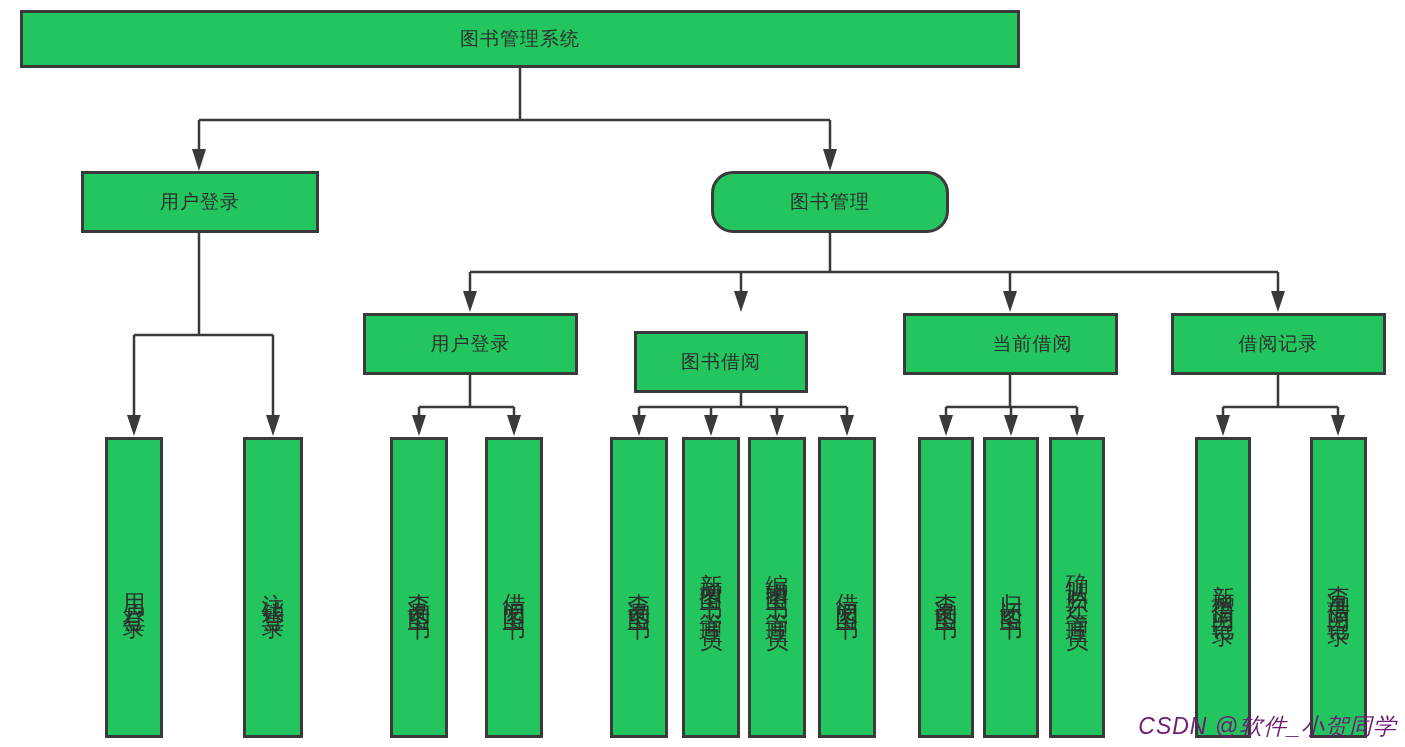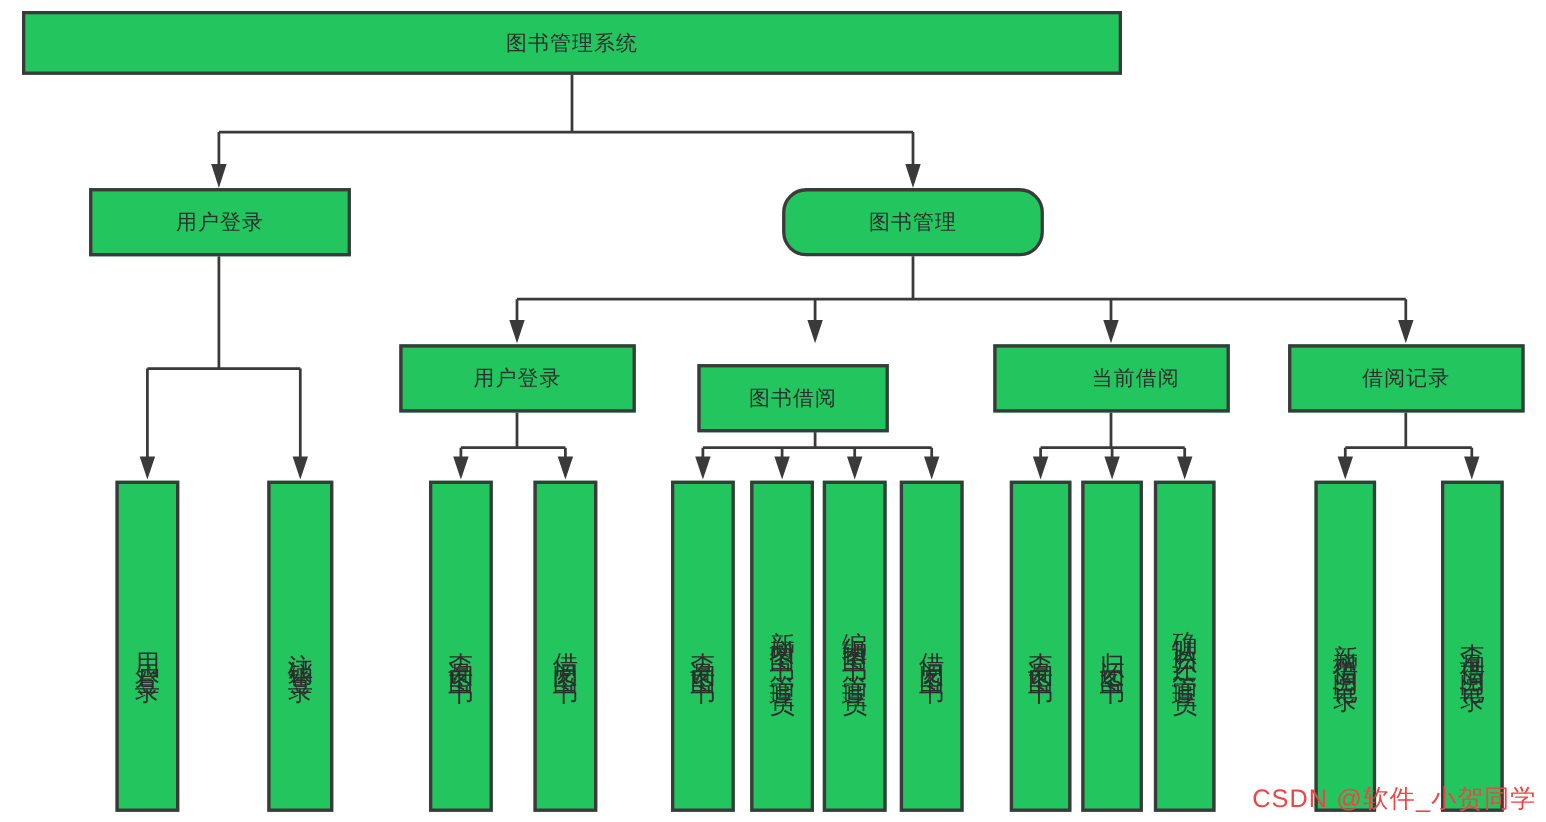--- a/index.html
+++ b/index.html
@@ -55,24 +55,25 @@
   .n-leaf-borrow-book-2  { left: 818px;  width: 58px; }
   .n-leaf-query-book-3   { left: 918px;  width: 56px; }
   .n-leaf-return-book    { left: 983px;  width: 56px; }
   .n-leaf-confirm-return { left: 1049px; width: 56px; }
   .n-leaf-add-record     { left: 1195px; width: 56px; }
   .n-leaf-query-record   { left: 1310px; width: 57px; }
   #watermark {
     position: absolute;
     right: 8px; top: 711px;
     font-size: 23px;
-    color: #ef4444;
+    color: #701a75;
     letter-spacing: 1px;
     z-index: 3;
     white-space: nowrap;
+    font-style: italic;
   }
 </style>
 </head>
 <body>
 
 <svg id="connectors" viewBox="0 0 1405 747" xmlns="http://www.w3.org/2000/svg">
   <g stroke="#3a3a3a" stroke-width="2.5" fill="none">
 
     <path d="M520,68 V120 M199,120 H830 M199,120 V152 M830,120 V152"></path>
 

